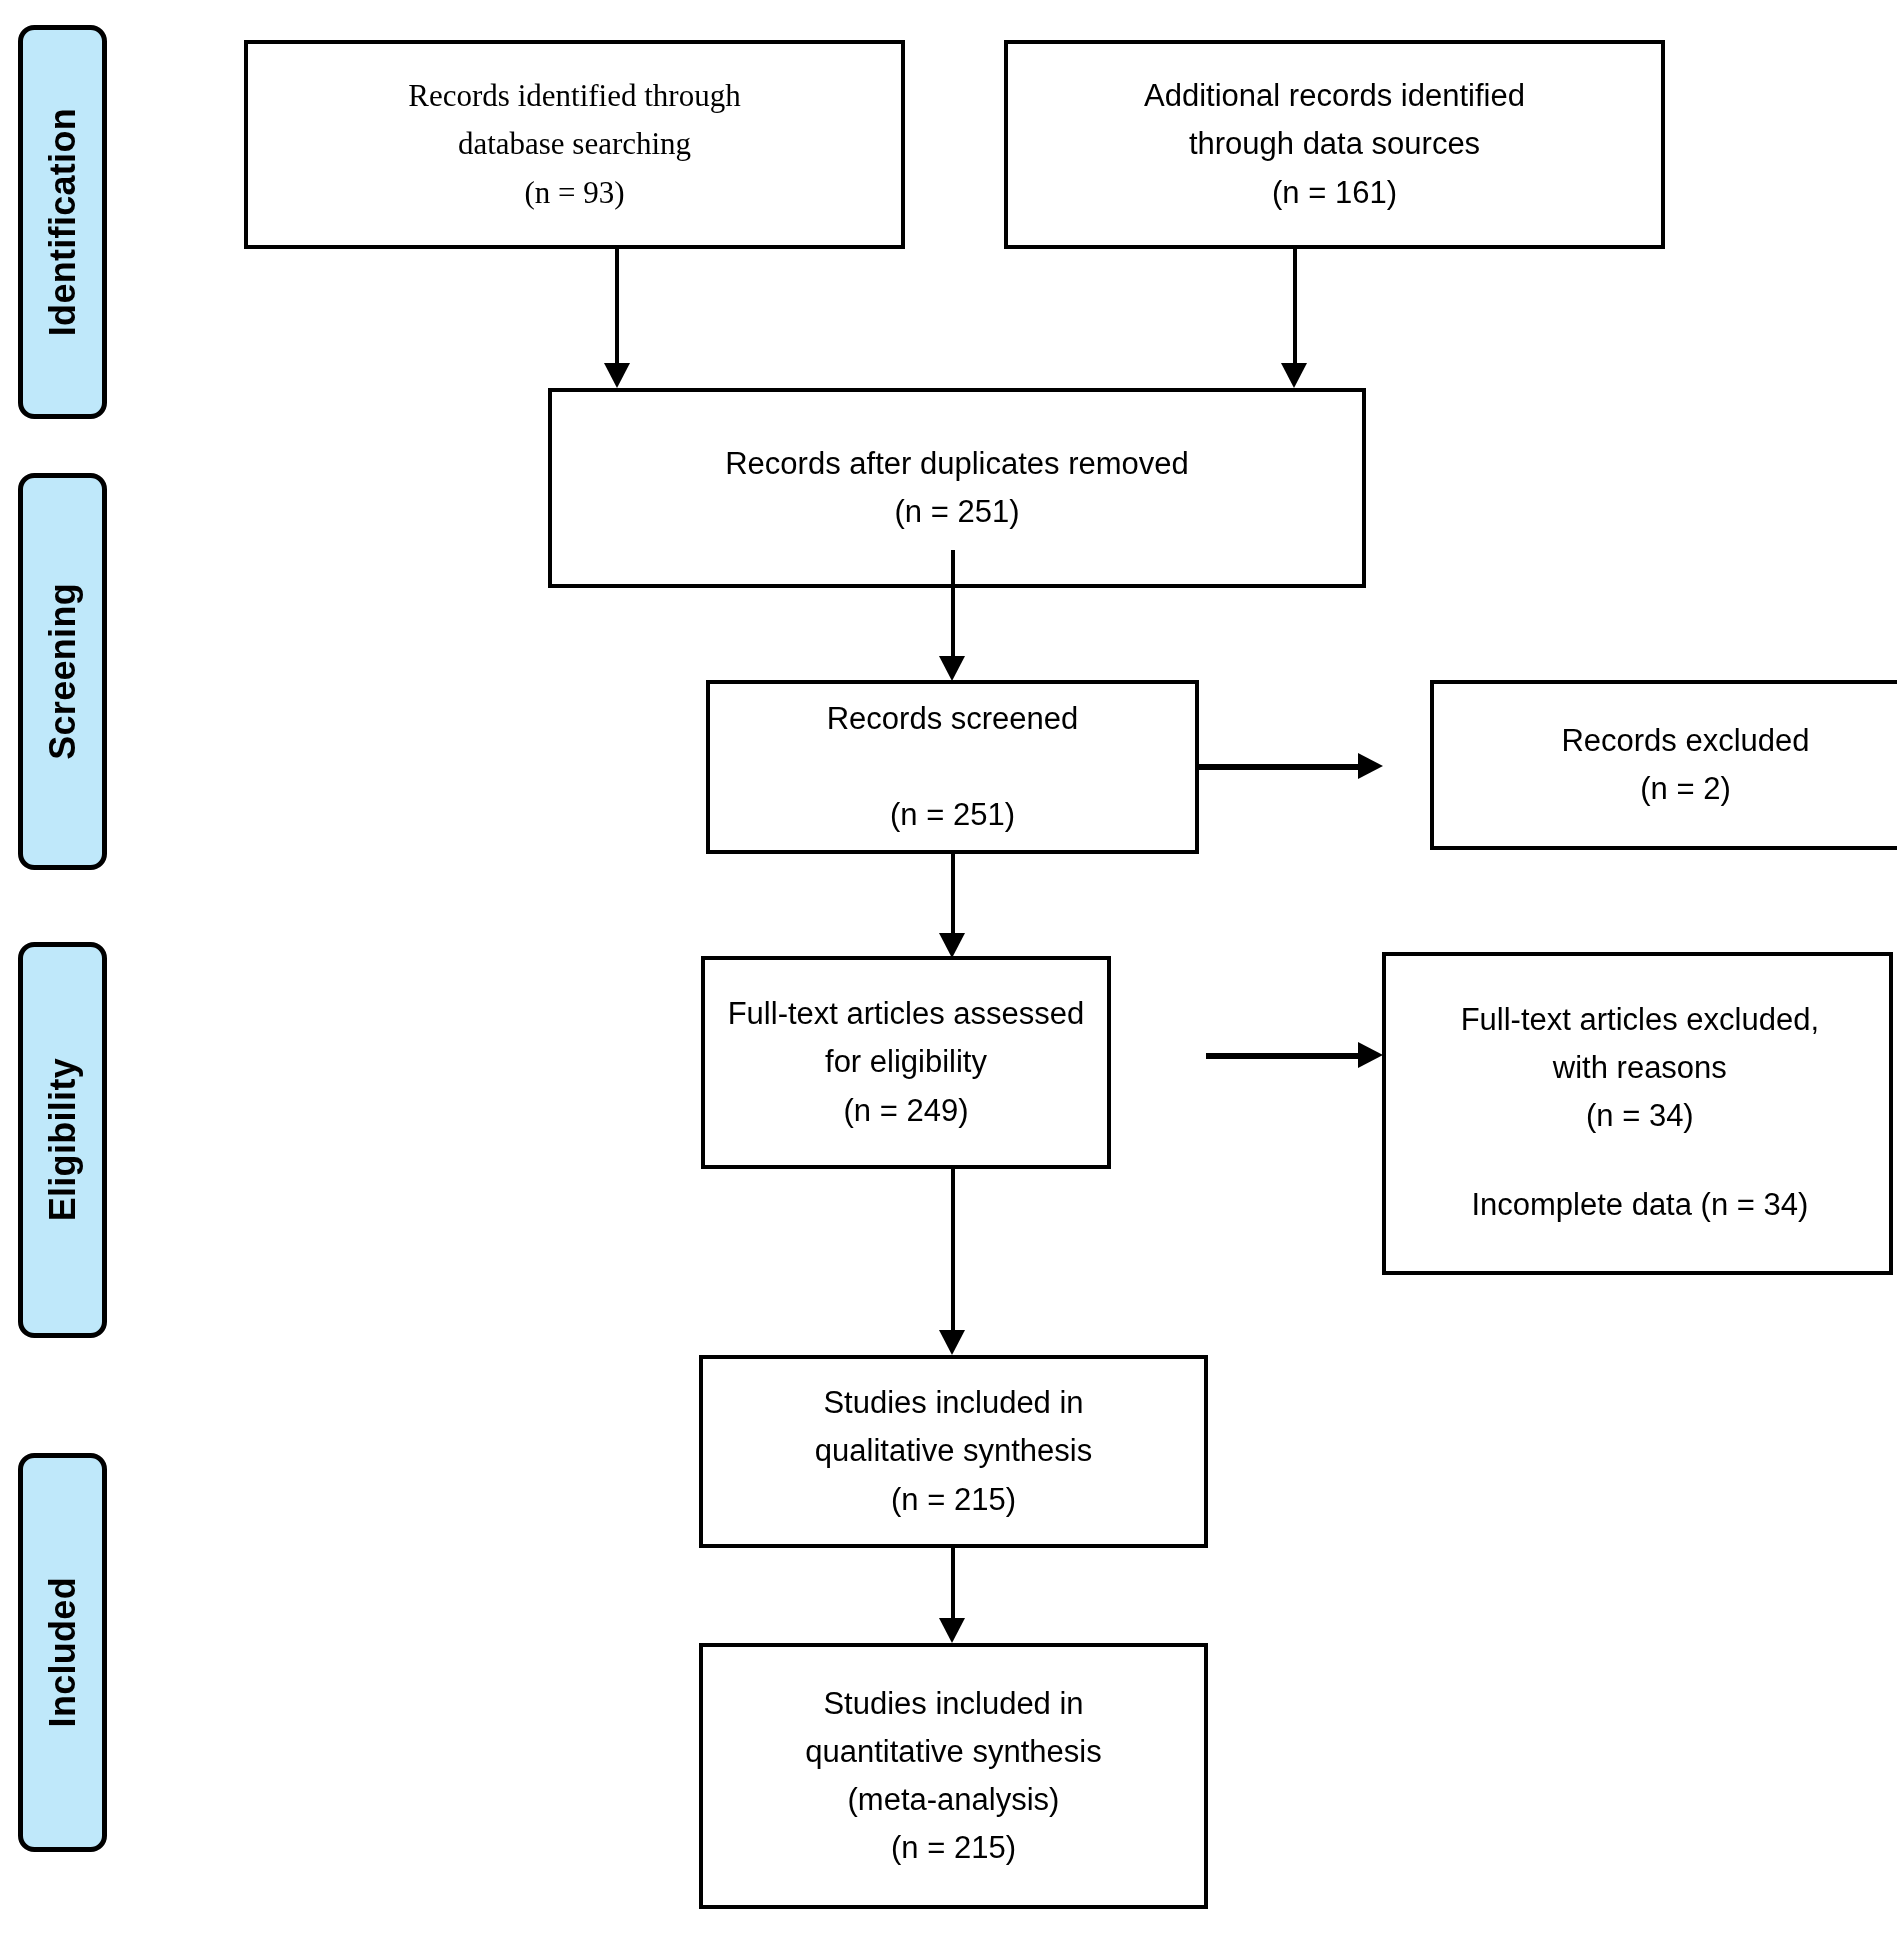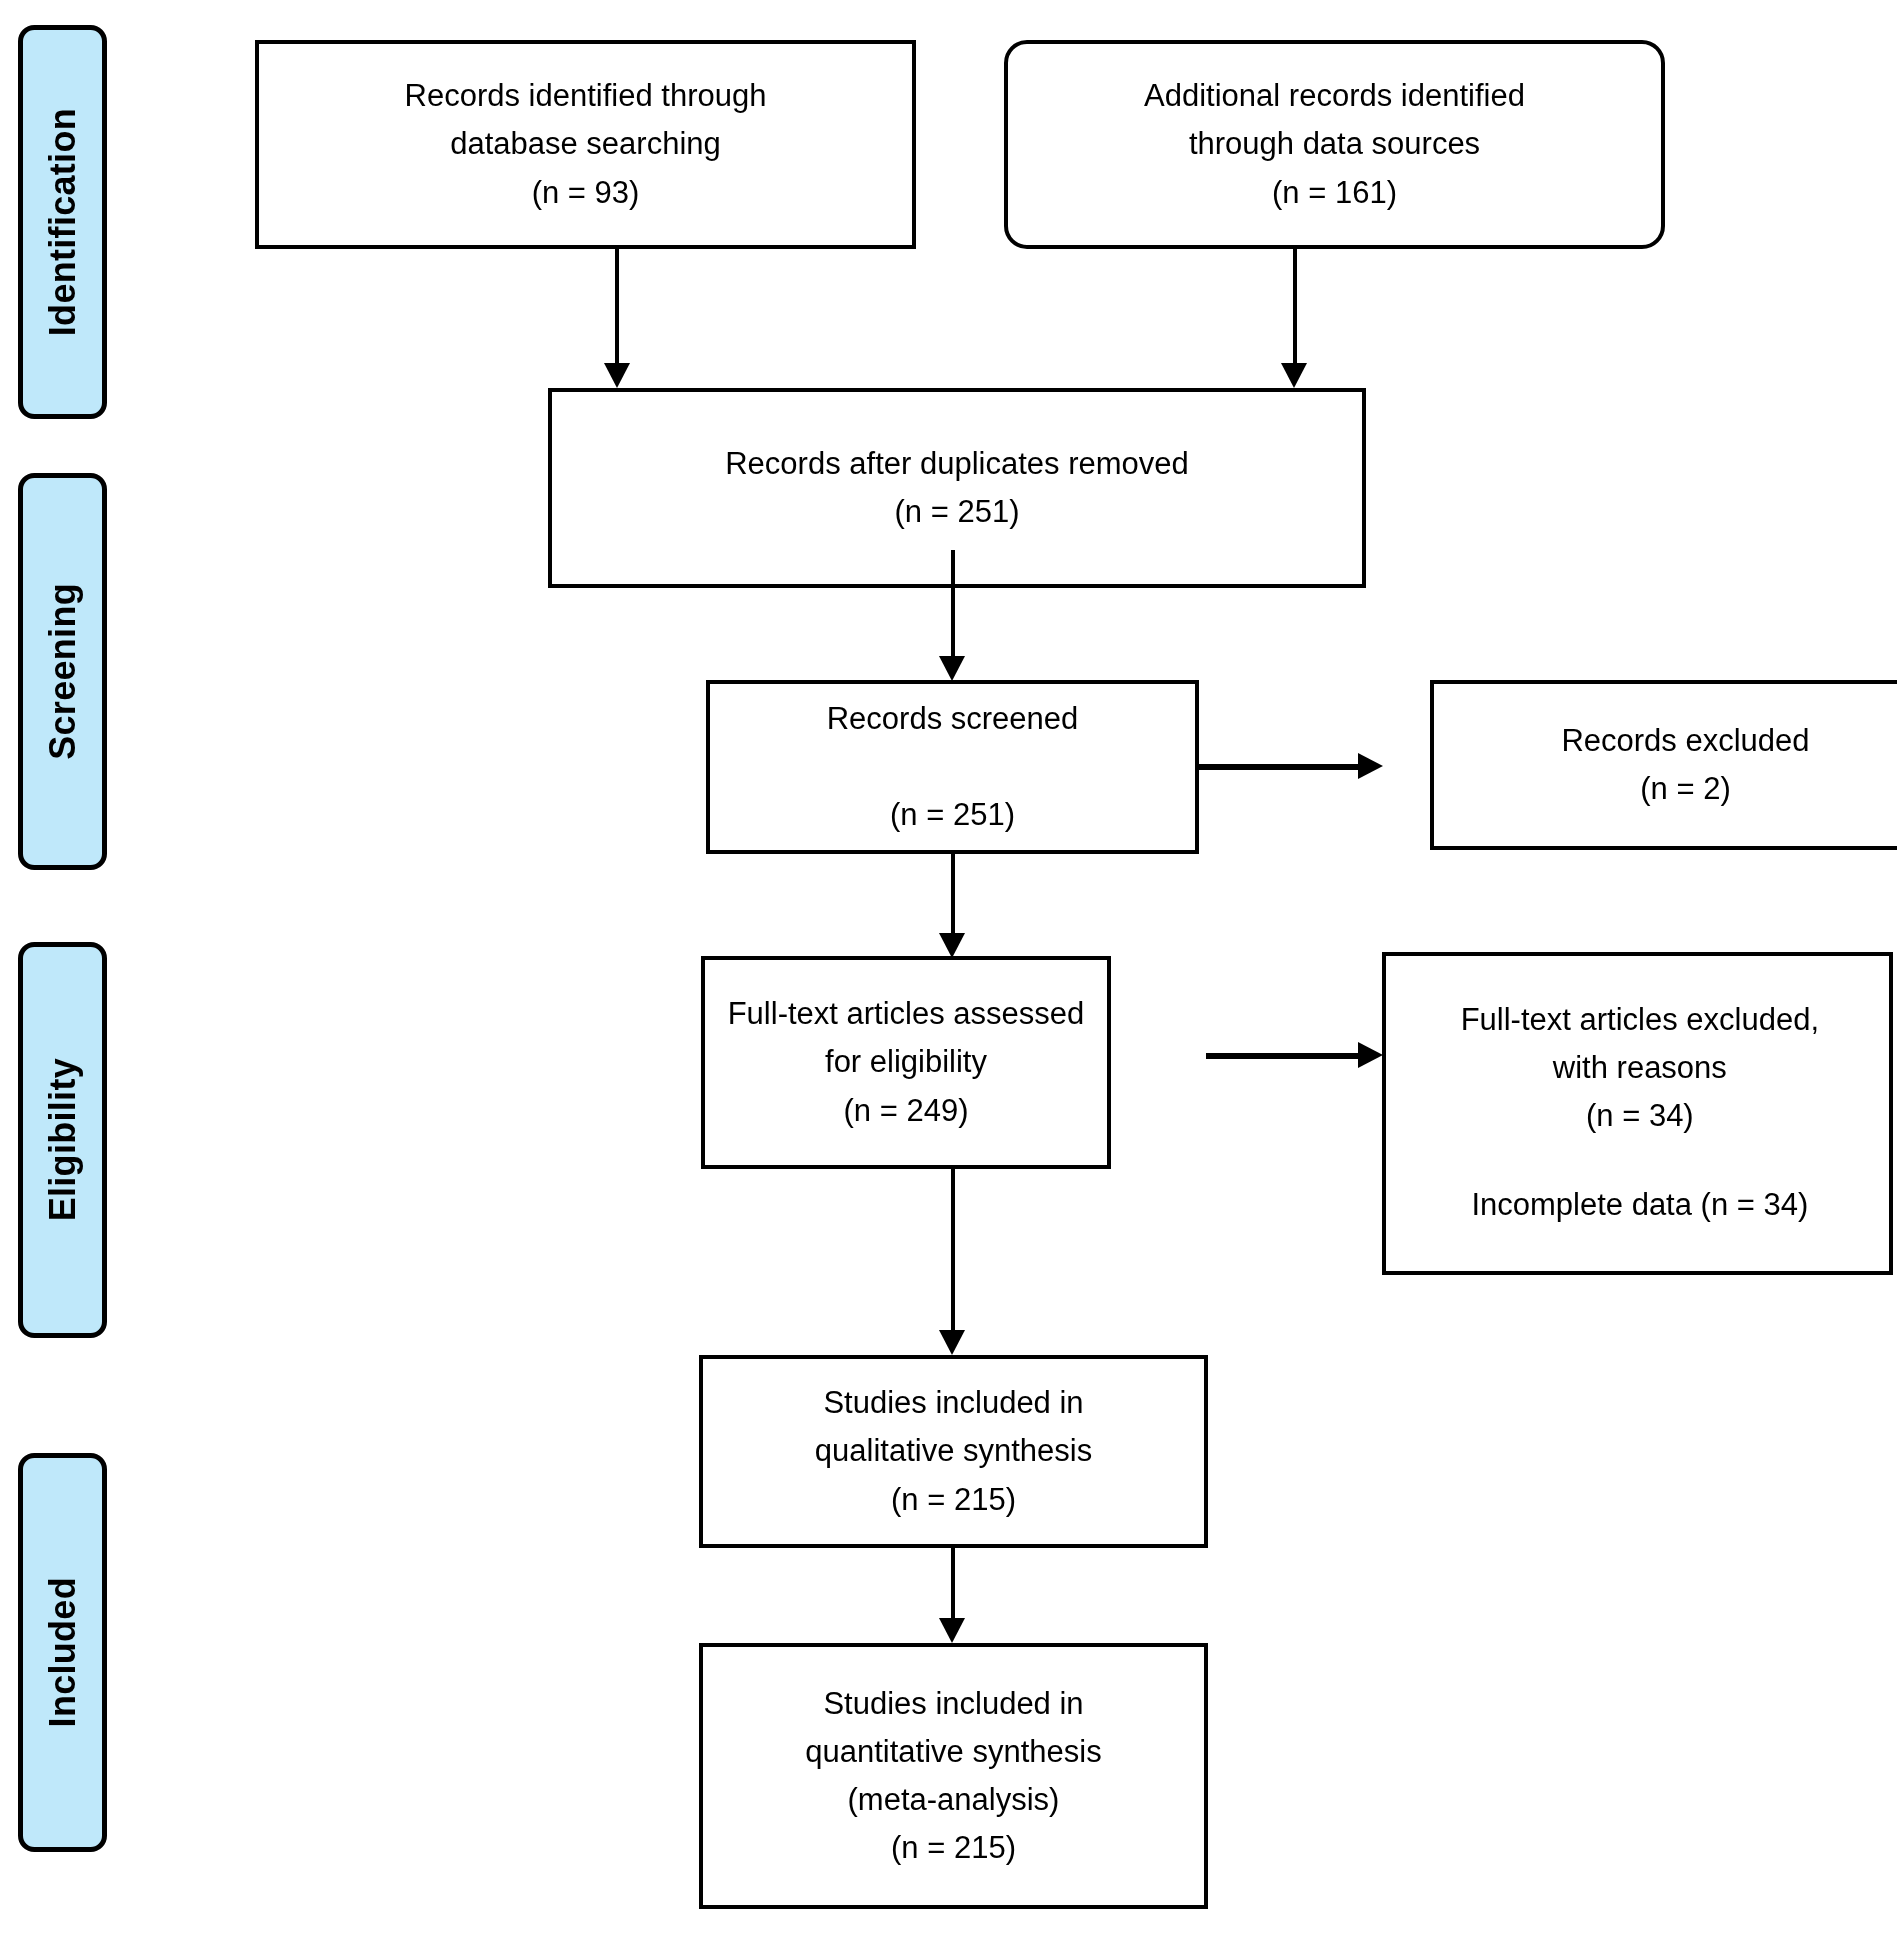--- a/index.html
+++ b/index.html
@@ -108,27 +108,27 @@
   </div>
 
   <div class="stage-pill" style="left:18px; top:942px; width:89px; height:396px;">
     <span class="stage-label">Eligibility</span>
   </div>
 
   <div class="stage-pill" style="left:18px; top:1453px; width:89px; height:399px;">
     <span class="stage-label">Included</span>
   </div>
 
-  <div class="flow-box" style="left:255px; top:40px; width:661px; height:209px;">
+  <div class="flow-box" style="left:244px; top:40px; width:661px; height:209px;font-family:Liberation Serif, serif;">
     <span class="line">Records identified through</span>
     <span class="line">database searching</span>
     <span class="line">(n = 93)</span>
   </div>
 
-  <div class="flow-box" style="left:1004px; top:40px; width:661px; height:209px;border-radius:23px;">
+  <div class="flow-box" style="left:1004px; top:40px; width:661px; height:209px;">
     <span class="line">Additional records identified</span>
     <span class="line">through data sources</span>
     <span class="line">(n = 161)</span>
   </div>
 
   <div class="v-line" style="left:615px; top:249px; height:114px;"></div>
   <div class="arrow-down" style="left:604px; top:363px;"></div>
 
   <div class="v-line" style="left:1293px; top:249px; height:114px;"></div>
   <div class="arrow-down" style="left:1281px; top:363px;"></div>

